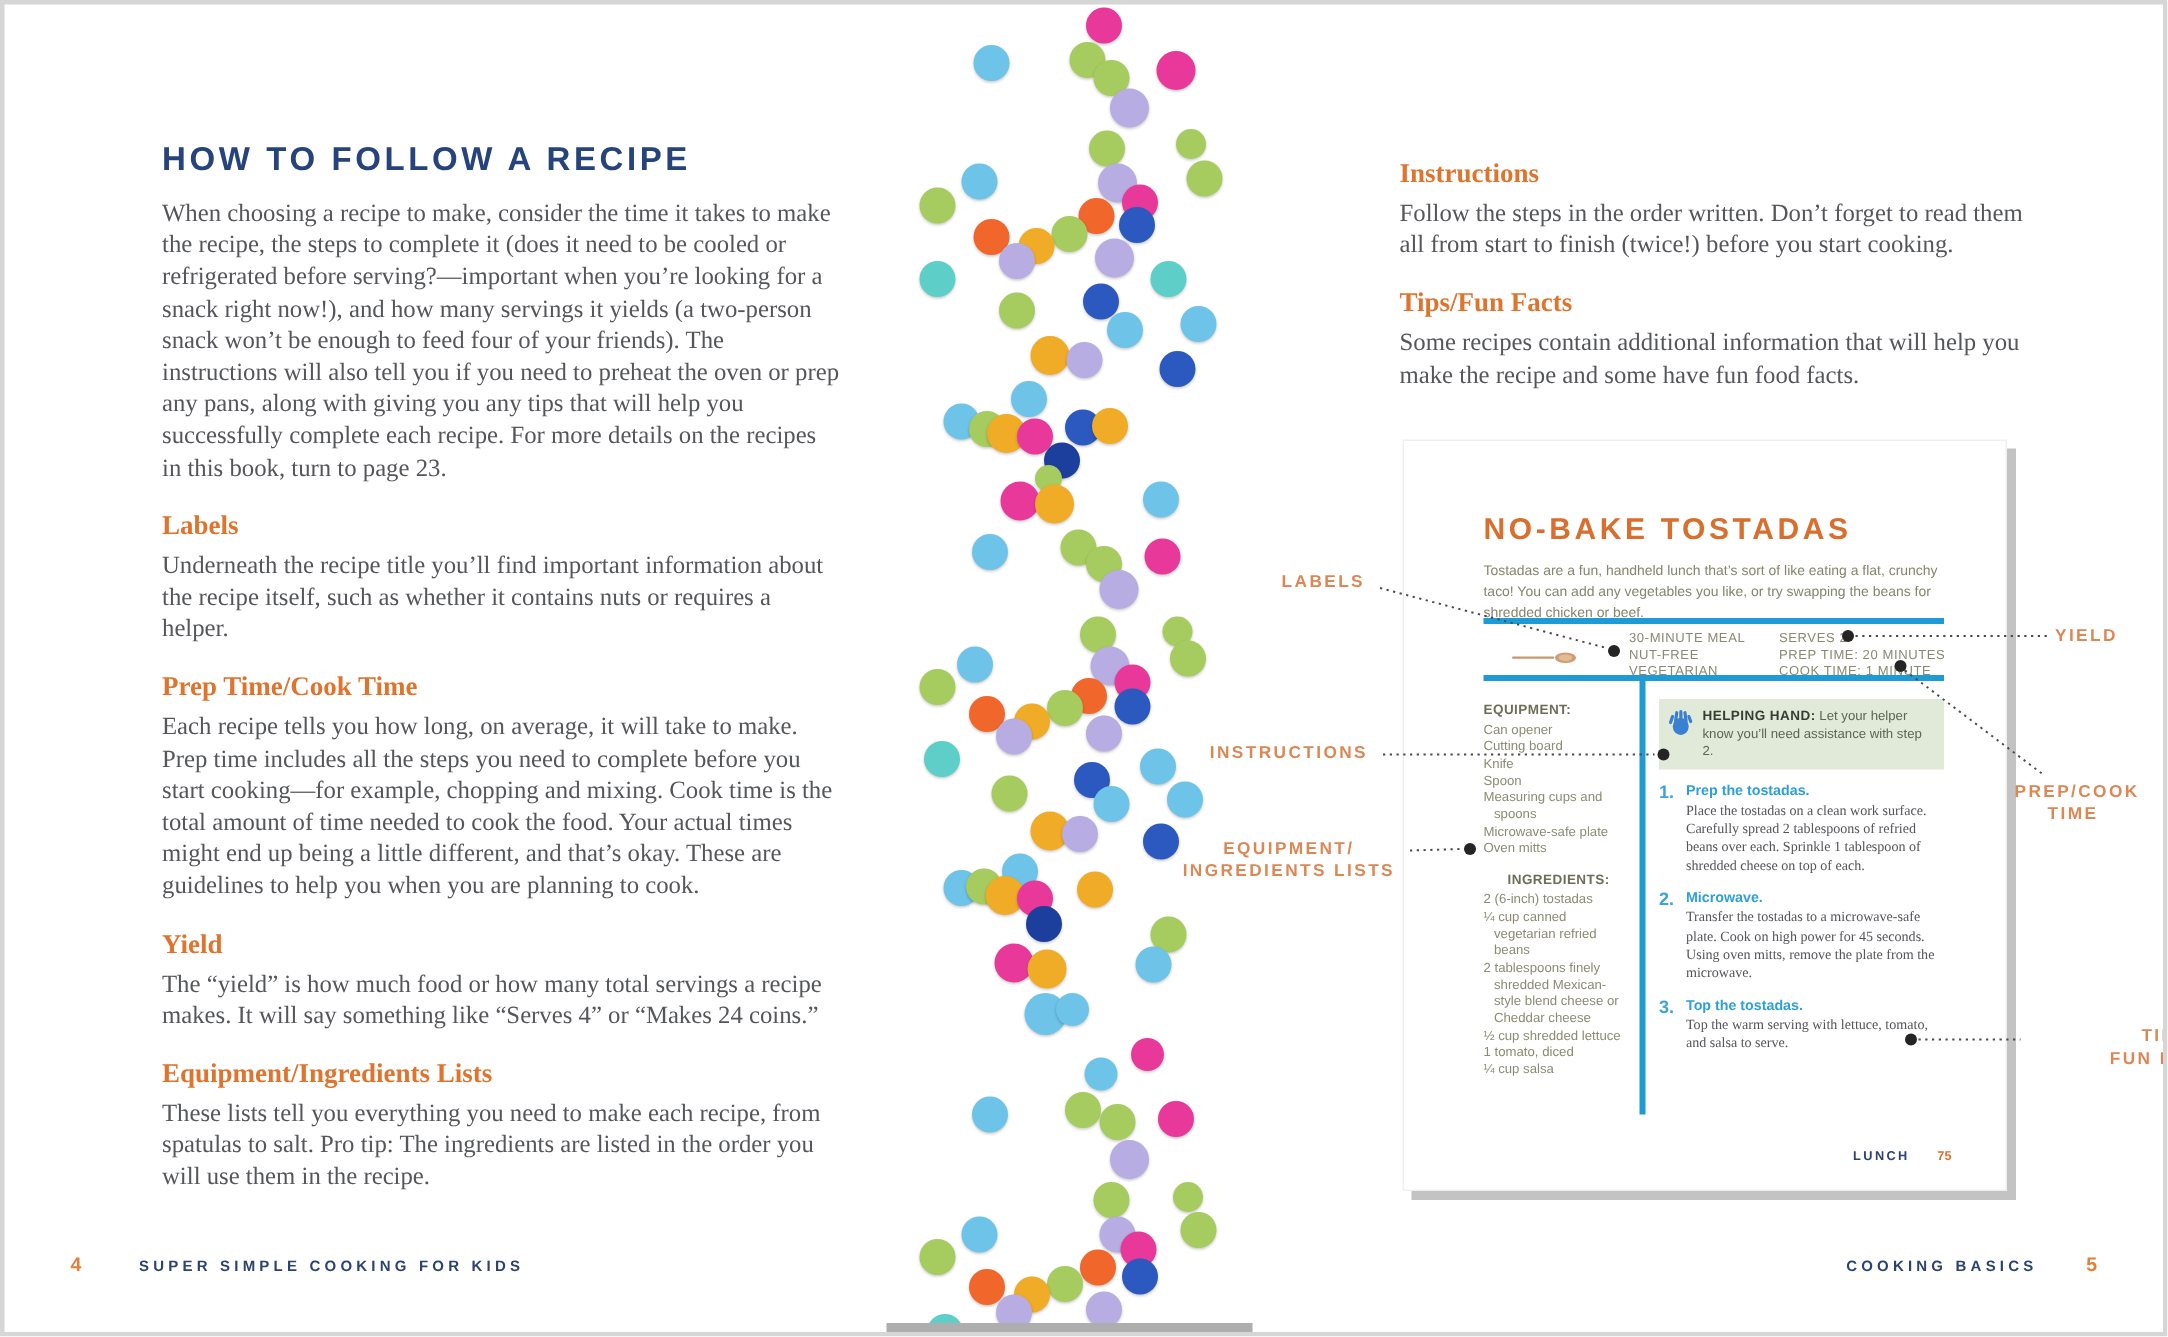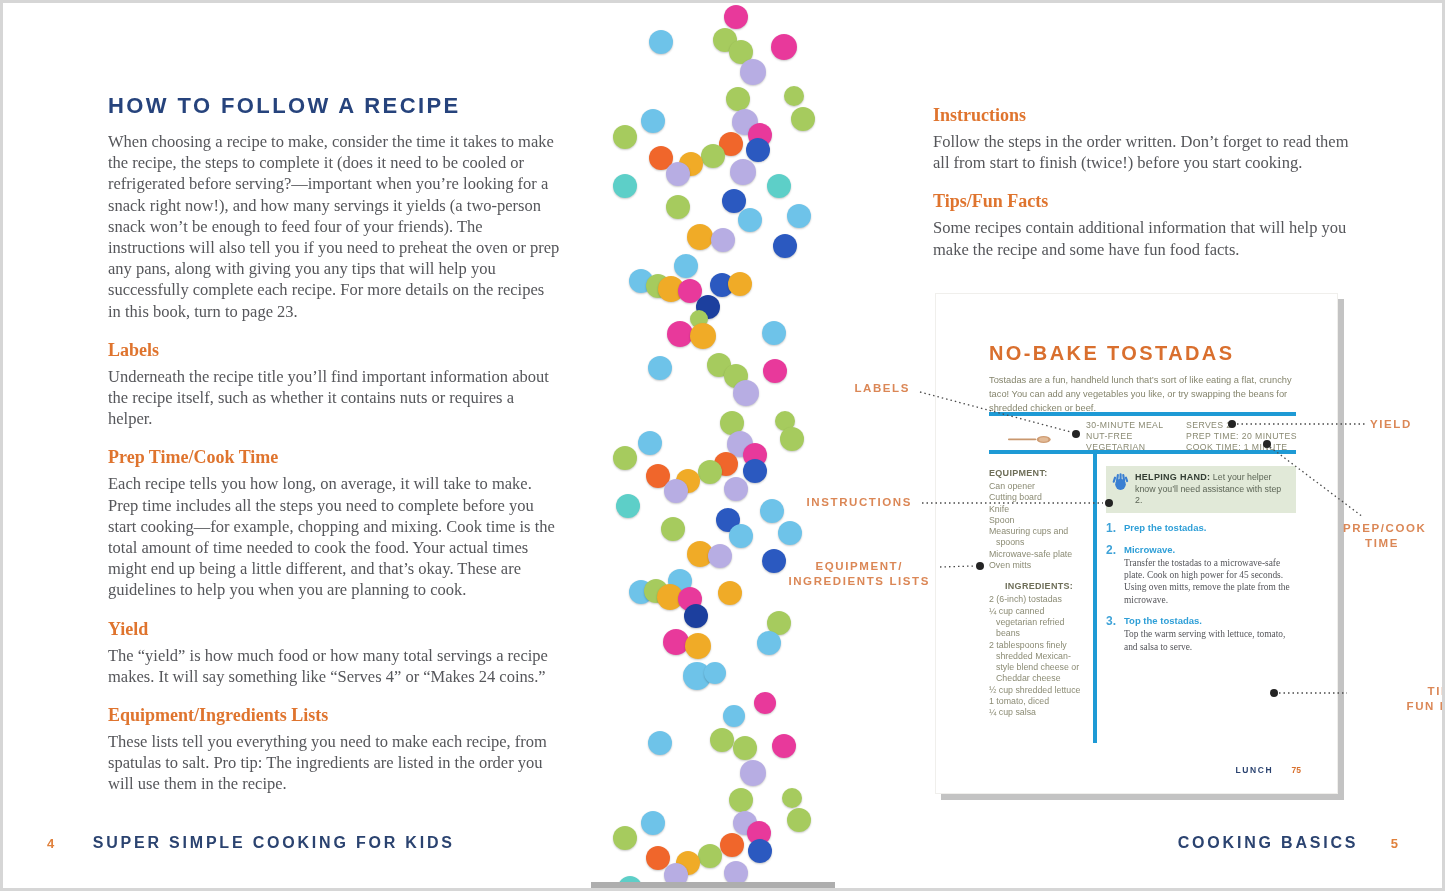--- a/index.html
+++ b/index.html
@@ -61,21 +61,21 @@
   #ann-1{top:492px;right:530px;text-align:right;}
   #ann-2{top:556px;right:512px;text-align:center;}
   #ann-3{top:414px;left:1367px;}
   #ann-4{top:518px;left:1340px;width:78px;text-align:center;}
   #ann-5{top:681px;left:1398px;width:90px;text-align:center;}
   #leaders{position:absolute;left:0;top:0;pointer-events:none;}
   
   .footer{position:absolute;bottom:36px;}
   .footer-left{left:44px;} .footer-right{right:44px;}
   .pagenum{color:#e0813c;font-weight:700;font-size:13px;}
-  .foottitle{color:#2b4370;font-weight:600;font-size:16px;letter-spacing:2.8px;}
+  .foottitle{color:#2b4370;font-weight:600;font-size:10px;letter-spacing:2.8px;}
   .footer-left .foottitle{margin-left:34px;}
   .footer-right .pagenum{margin-left:28px;}
 </style>
 </head>
 <body>
 
 <div class="spread">
 
   <div id="confetti">
       <div class="dot" style="left: 721px; top: 2px; width: 24px; height: 24px; background: rgb(232, 57, 155);"></div>
@@ -269,20 +269,21 @@
                 </g>
               </svg>
           </span>
           <div class="hh-text"><span class="hh-label">HELPING HAND:</span> <span>Let your helper know you’ll need assistance with step 2.</span></div>
         </div>
         <div id="steps">
             <div class="step">
               <span class="step-num">1.</span>
               <div>
                 <div class="step-title">Prep the tostadas.</div>
+                <div class="step-text">Place the tostadas on a clean work surface. Carefully spread 2 tablespoons of refried beans over each. Sprinkle 1 tablespoon of shredded cheese on top of each.</div>
               </div>
             </div>
             <div class="step">
               <span class="step-num">2.</span>
               <div>
                 <div class="step-title">Microwave.</div>
                 <div class="step-text">Transfer the tostadas to a microwave-safe plate. Cook on high power for 45 seconds. Using oven mitts, remove the plate from the microwave.</div>
               </div>
             </div>
             <div class="step">

